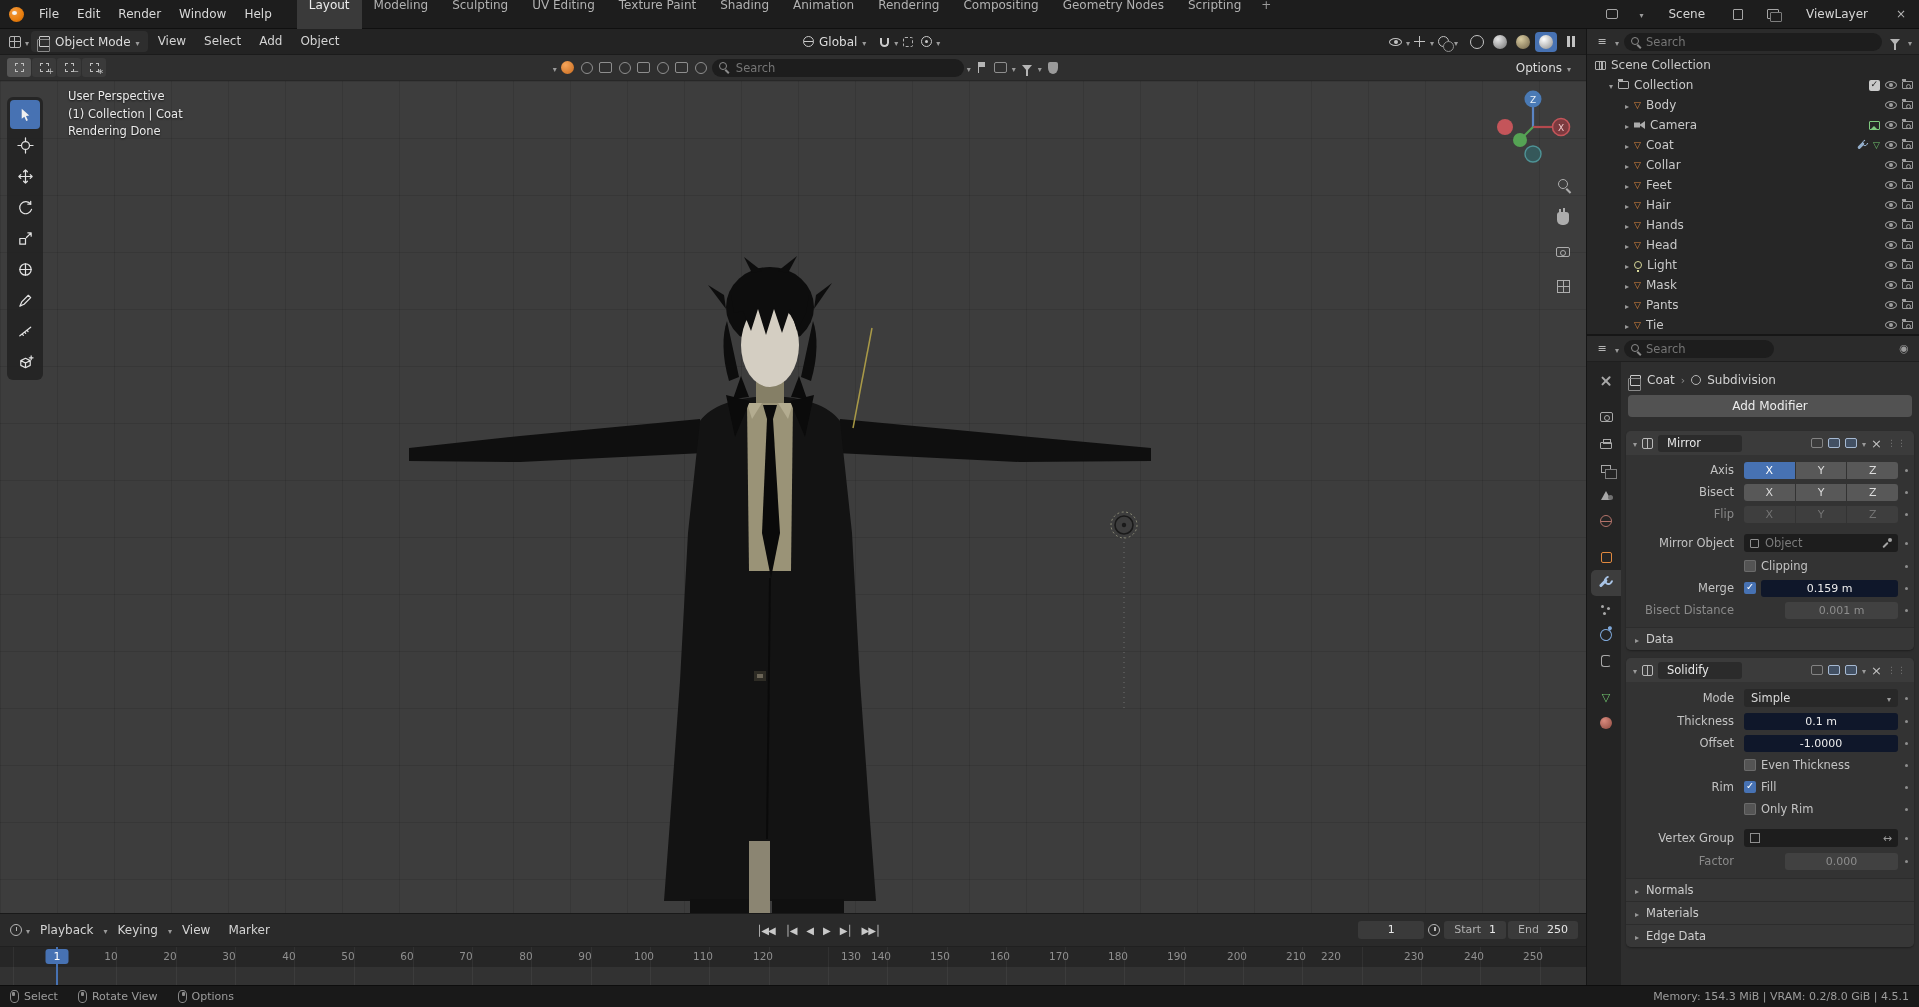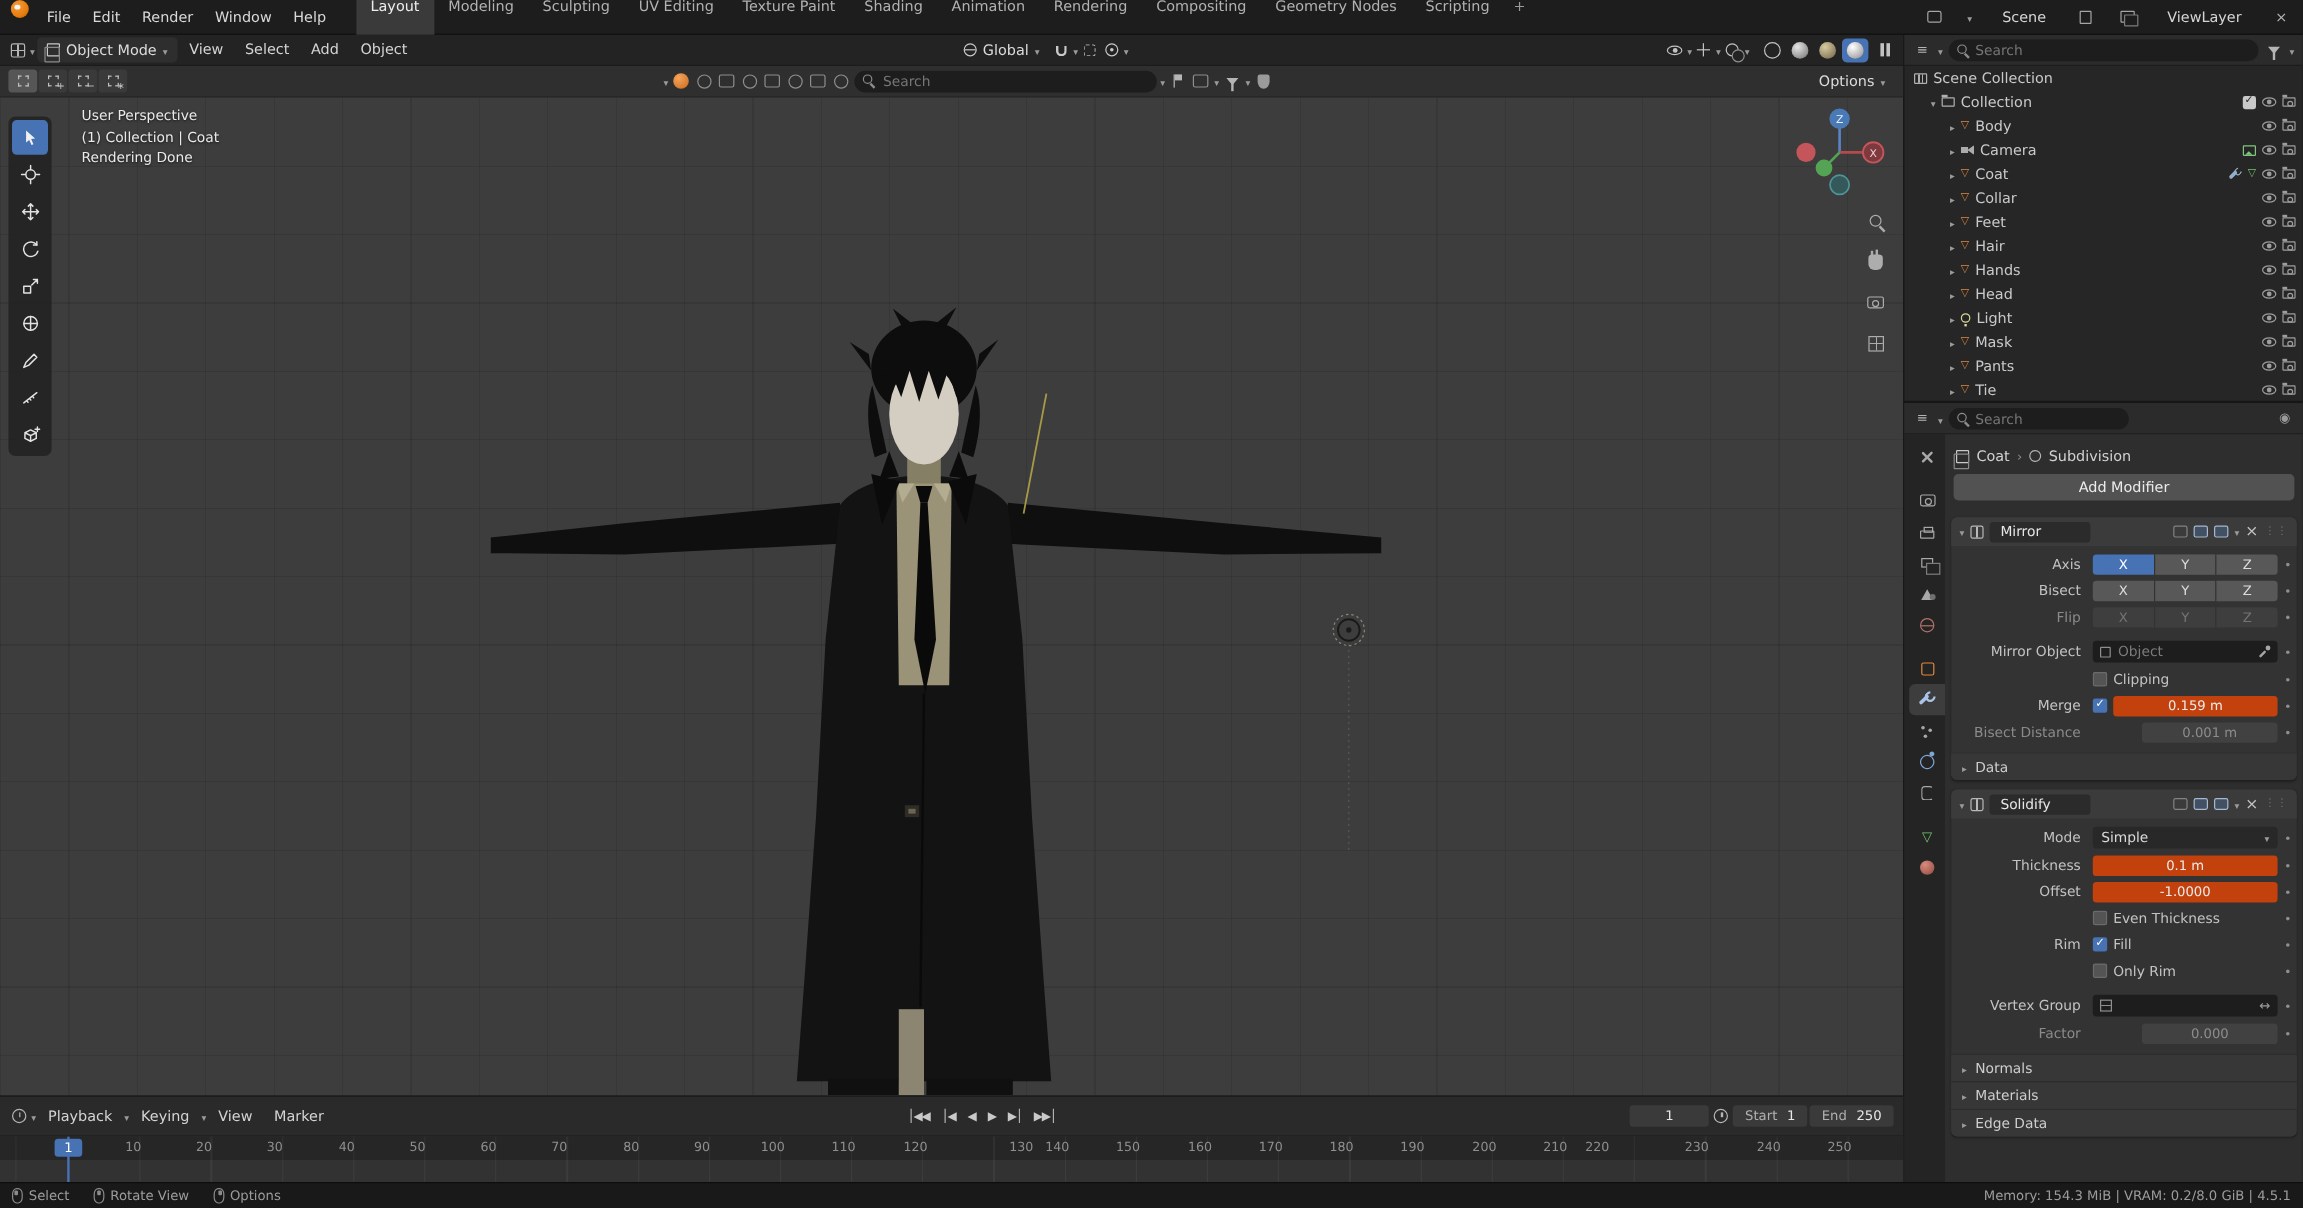--- a/index.html
+++ b/index.html
@@ -10,21 +10,21 @@
   .app { position:relative; width:1919px; height:1007px; background:#2b2b2b; overflow:hidden; }
 
   
   .flex1 { flex:1; }
   .caret::before { content:"▾"; font-size:8px; color:#9a9a9a; }
   .caret-r::before { content:"▸"; font-size:8px; color:#9a9a9a; }
   .chip { display:inline-flex; align-items:center; justify-content:center; width:16px; height:16px; color:#c2c2c2; }
 
   
   .topbar { position:absolute; left:0; top:0; width:100%; height:29px; background:#1d1d1d;
-            border-bottom:1px solid #101010; display:flex; z-index:20; }
+            border-bottom:1px solid #101010; display:flex; align-items:center; z-index:20; }
   .logo { width:15px; height:15px; margin:0 6px 0 9px; border-radius:50%;
           background:radial-gradient(circle at 36% 32%, #f39b3f, #e87d0d 60%, #b35c06); position:relative; }
   .logo::after { content:""; position:absolute; left:3px; top:4px; width:5px; height:4px;
                  background:#f5f5f5; border-radius:50%; }
   .tmenu { padding:0 9px; line-height:28px; color:#d9d9d9; border-radius:4px; }
   .wtabs { display:flex; align-items:flex-end; height:29px; margin-left:16px; }
   .wtab { padding:0 12px; height:36px; line-height:25px; color:#b2b2b2; font-size:12px;
           border-radius:5px 5px 0 0; white-space:nowrap; }
   .wtab.active { background:#3a3a3a; color:#ececec; }
   .wtab.add { color:#9a9a9a; padding:0 8px; }
@@ -284,21 +284,21 @@
             white-space:nowrap; }
   .plabel.dim { color:#8a8a8a; }
   .pctrl { flex:1; display:flex; align-items:center; gap:5px; min-width:0; }
   .dot { position:absolute; right:6px; top:50%; margin-top:-1.5px; width:3px; height:3px; border-radius:50%;
          background:#8f8f8f; }
   .seg { display:flex; flex:1; gap:1px; }
   .segb { flex:1; text-align:center; line-height:17px; background:#585858; color:#dcdcdc; font-size:11px; }
   .seg .segb:first-child { border-radius:3px 0 0 3px; } .seg .segb:last-child { border-radius:0 3px 3px 0; }
   .segb.on { background:#4772b3; color:#fff; }
   .segb.dis { background:#3e3e3e; color:#747474; }
-  .vfield { flex:1; background:#c2410c; border-radius:3px; text-align:center; line-height:17px; color:#ececec;
+  .vfield { flex:1; background:#0f172a; border-radius:3px; text-align:center; line-height:17px; color:#ececec;
             font-size:11px; }
   .vfield.dis { background:#414141; color:#8d8d8d;margin-left:41px; }
   .cb { width:12px; height:12px; border-radius:2px; background:#545454; box-shadow:inset 0 0 0 1px #6b6b6b;
         position:relative; flex:none; }
   .cb.on { background:#4772b3; box-shadow:none; }
   .cb.on::after { content:"✓"; position:absolute; left:2px; top:-1.5px; font-size:9.5px; color:#fff; }
   .cblabel { color:#c3c3c3; font-size:11.5px; }
   .objfield { flex:1; display:flex; align-items:center; gap:6px; background:#1d1d1d; border-radius:3px;
               height:18px; padding:0 6px; color:#7b7b7b; font-size:11.5px; }
   .objfield .mini { width:9px; height:9px; border:1px solid #8f8f8f; border-radius:1px; flex:none; }

